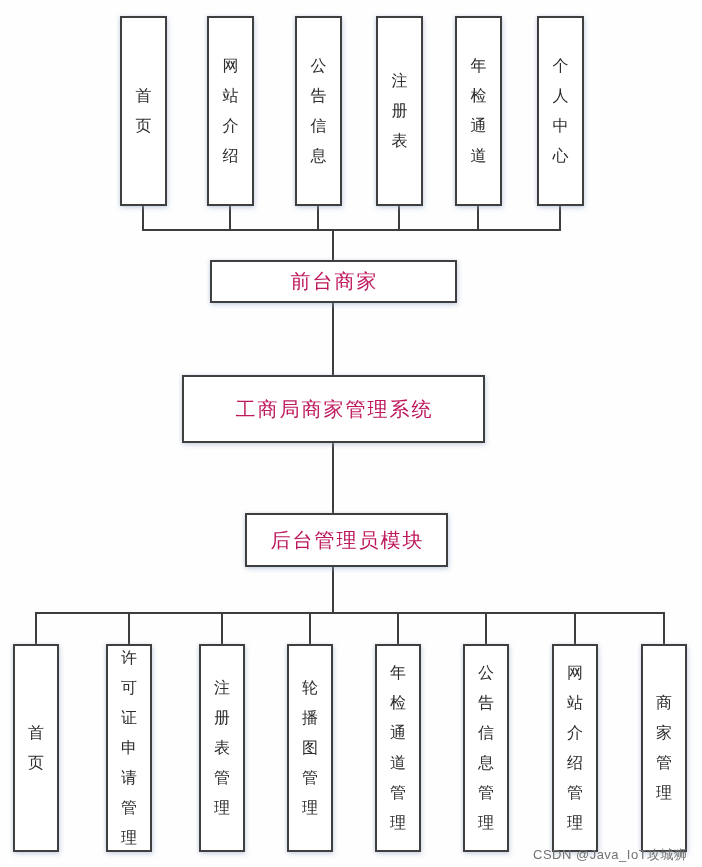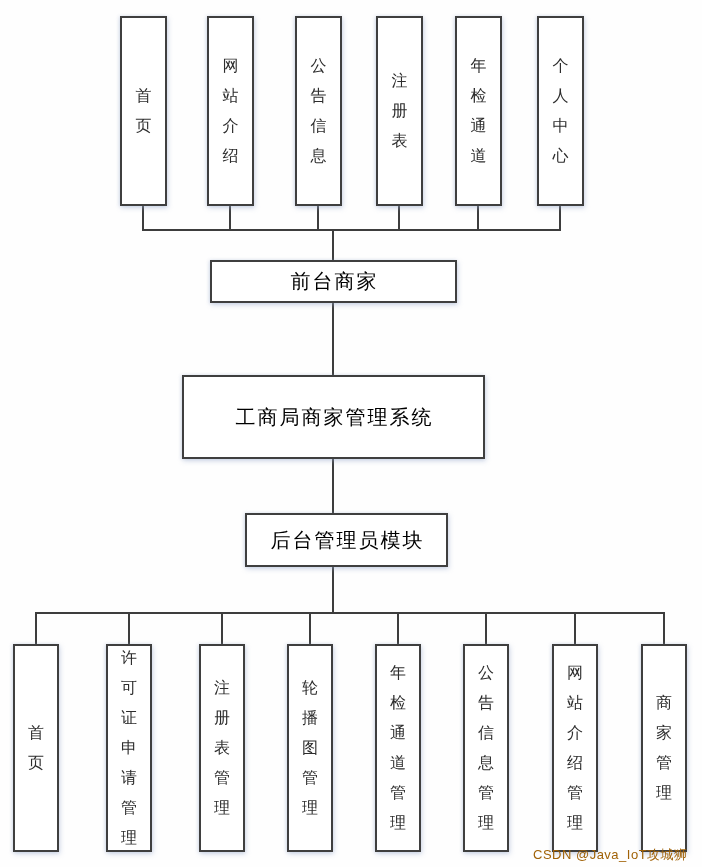--- a/index.html
+++ b/index.html
@@ -26,35 +26,35 @@
     font-size: 16px;
     line-height: 30px;
     white-space: pre;
     text-align: center;
     color: #2d2d2d;
   }
   .hlabel {
     font-size: 20px;
     letter-spacing: 2px;
     padding-left: 2px;
-    color: #000000;
+    color: #be185d;
     white-space: nowrap;
   }
   .line {
     position: absolute;
     background: #3d3d3d;
     z-index: 1;
   }
   .watermark {
     position: absolute;
     left: 533px;
     top: 846px;
     font-size: 13px;
     letter-spacing: 0.5px;
-    color: #a16207;
+    color: #737373;
     z-index: 10;
     white-space: nowrap;
   }
 </style>
 </head>
 <body>
 
 <div class="canvas">
 
   <div class="node" style="left:120px; top:16px; width:47px; height:190px;">
@@ -101,21 +101,21 @@
   <div class="line" style="left:142px; top:229px; width:419px; height:2px;"></div>
 
   <div class="line" style="left:332px; top:229px; width:2px; height:31px;"></div>
 
   <div class="node" style="left:210px; top:260px; width:247px; height:43px;">
     <span class="hlabel">前台商家</span>
   </div>
 
   <div class="line" style="left:332px; top:303px; width:2px; height:72px;"></div>
 
-  <div class="node" style="left:182px; top:375px; width:303px; height:84px;">
+  <div class="node" style="left:182px; top:375px; width:303px; height:68px;">
     <span class="hlabel">工商局商家管理系统</span>
   </div>
 
   <div class="line" style="left:332px; top:443px; width:2px; height:70px;"></div>
 
   <div class="node" style="left:232px; top:513px; width:203px; height:54px;margin-left:13px;">
     <span class="hlabel">后台管理员模块</span>
   </div>
 
   <div class="line" style="left:332px; top:567px; width:2px; height:47px;"></div>

